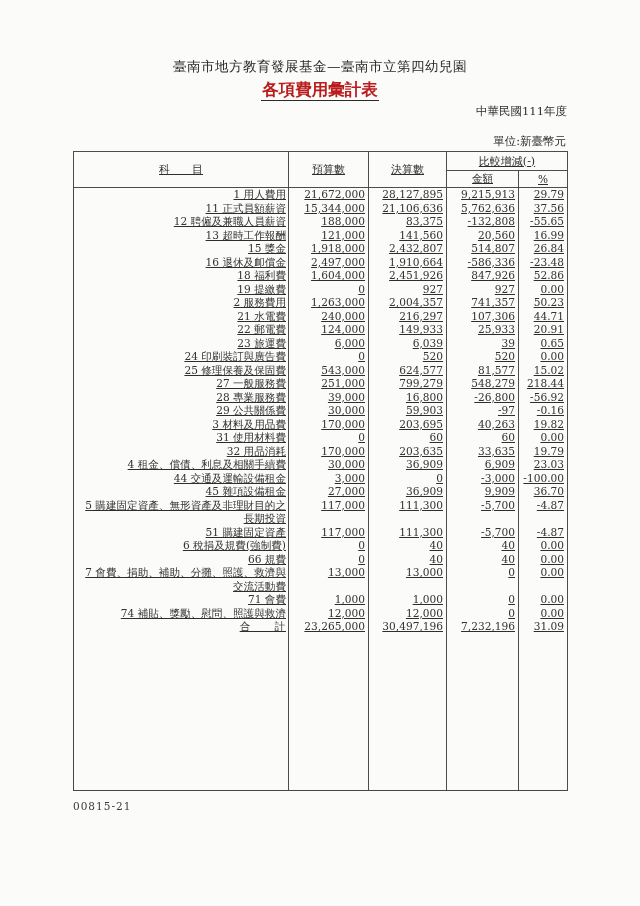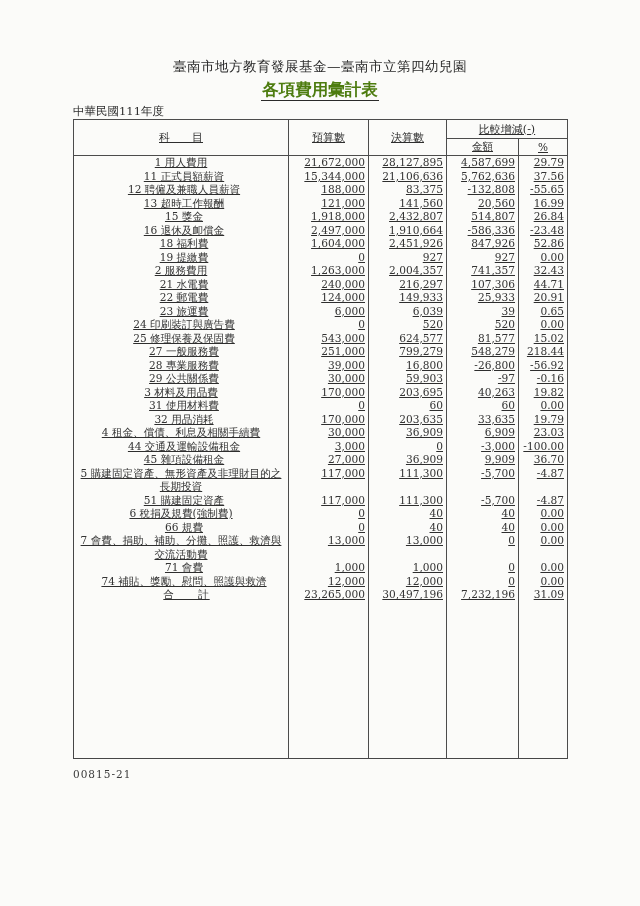--- a/index.html
+++ b/index.html
@@ -11,24 +11,24 @@
     overflow:hidden;
   }
   .page { position:relative; width:640px; height:906px;border-radius:24px; }
   .head-wrap { width:494px; margin-left:73px; }
   .title {
     text-align:center; font-size:13.5px; padding-top:58px;
     letter-spacing:0.5px; color:#2b2b2b;
   }
   .subtitle {
     text-align:center; font-size:16.5px; font-weight:bold;
-    margin-top:3px; color:#4d7c0f;
+    margin-top:3px; color:#b91c1c;
   }
   .subtitle span { border-bottom:1.5px solid #2a2a2a; padding:0 1px 1px 1px; }
-  .year { text-align:left; font-size:11.5px; margin-top:3px; }
+  .year { text-align:right; font-size:11.5px; margin-top:3px; }
   .unit { text-align:right; font-size:11.5px; margin-top:15px; margin-bottom:2px; padding-right:1px; }
   table.report {
     border-collapse:collapse;
     width:494px; margin-left:73px;
     table-layout:fixed;
     border:1.2px solid #464646;
     text-decoration:underline;
   }
   .report th {
     border:1px solid #4c4c4c;
@@ -37,39 +37,40 @@
     color:#2e2e2e;
   }
   .report thead tr.h1 th { height:16px; }
   .report thead tr.h2 th { height:13px; font-size:10.5px; }
   .report td {
     border-left:1px solid #4c4c4c; border-right:1px solid #4c4c4c;
     font-size:10.6px; line-height:13.5px;
     padding:0 2px; vertical-align:top; color:#333;
   }
   .report tbody tr td:first-child { border-left:1.2px solid #464646; }
-  .report td.subject { text-align:center; padding-left:2px; }
+  .report td.subject { text-align:right; padding-left:2px; }
   .report tr.ind td.subject { padding-left:8px; }
   .report tr.total td.subject { padding-left:13px; letter-spacing:1px; }
   .report td.num { text-align:right; padding-right:3px;
     font-family:"DejaVu Serif","Liberation Serif",serif; }
   .report tr.filler td { height:156px; }
   .footer {
     width:494px; margin-left:73px; 
     font-size:10.5px; margin-top:9px; letter-spacing:1px; color:#3a3a3a;
   }
 </style>
 </head>
 <body>
 
 <div class="page">
   <div class="head-wrap">
     <div class="title">臺南市地方教育發展基金—臺南市立第四幼兒園</div>
     <div class="subtitle"><span>各項費用彙計表</span></div>
     <div class="year">中華民國111年度</div>
+    <div class="unit">單位:新臺幣元</div>
   </div>
 
   <table class="report">
     <colgroup>
       <col style="width:215px">
         <col style="width:80px">
         <col style="width:78px">
         <col style="width:72px">
         <col style="width:49px">
     </colgroup>
@@ -83,21 +84,21 @@
       <tr class="h2">
         <th>金額</th>
         <th>%</th>
       </tr>
     </thead>
     <tbody id="rows">
         <tr>
           <td class="subject">1 用人費用</td>
           <td class="num">21,672,000</td>
           <td class="num">28,127,895</td>
-          <td class="num">4,587,699</td>
+          <td class="num">9,215,913</td>
           <td class="num">29.79</td>
         </tr>
         <tr class="ind">
           <td class="subject">11 正式員額薪資</td>
           <td class="num">15,344,000</td>
           <td class="num">21,106,636</td>
           <td class="num">5,762,636</td>
           <td class="num">37.56</td>
         </tr>
         <tr class="ind">
@@ -140,21 +141,21 @@
           <td class="num">0</td>
           <td class="num">927</td>
           <td class="num">927</td>
           <td class="num">0.00</td>
         </tr>
         <tr>
           <td class="subject">2 服務費用</td>
           <td class="num">1,263,000</td>
           <td class="num">2,004,357</td>
           <td class="num">741,357</td>
-          <td class="num">32.43</td>
+          <td class="num">50.23</td>
         </tr>
         <tr class="ind">
           <td class="subject">21 水電費</td>
           <td class="num">240,000</td>
           <td class="num">216,297</td>
           <td class="num">107,306</td>
           <td class="num">44.71</td>
         </tr>
         <tr class="ind">
           <td class="subject">22 郵電費</td>

